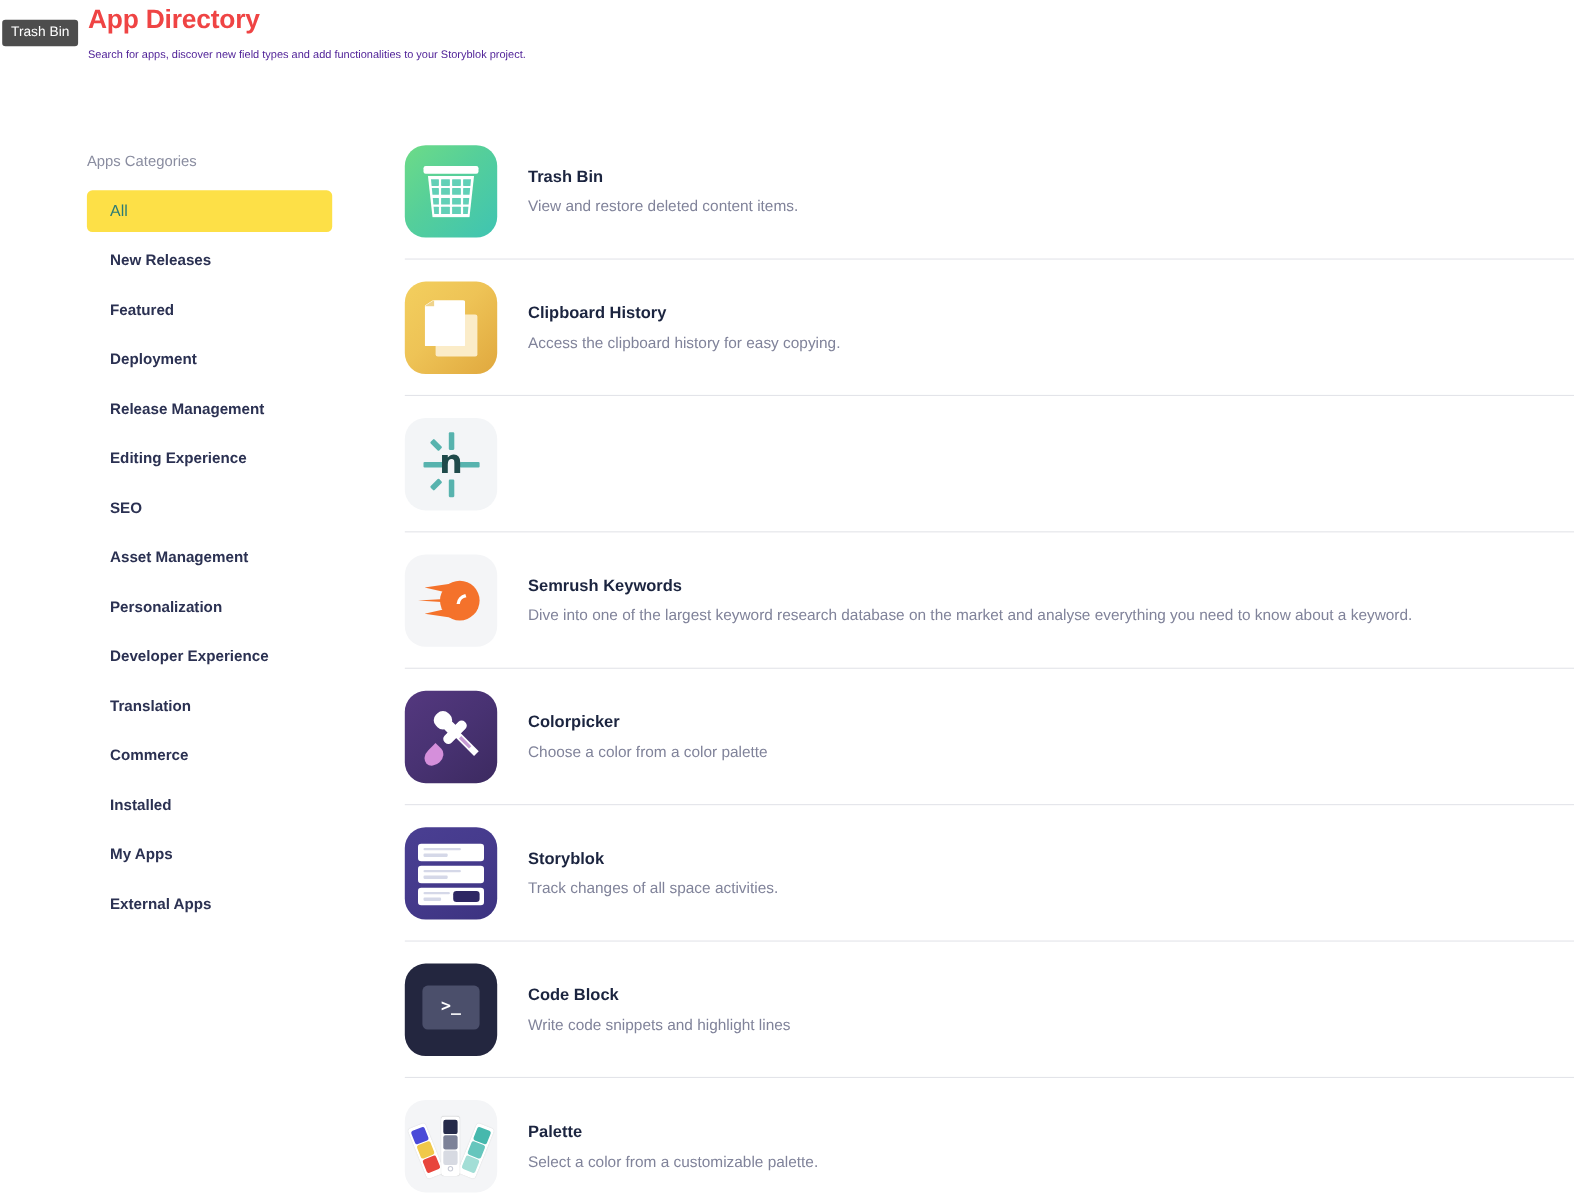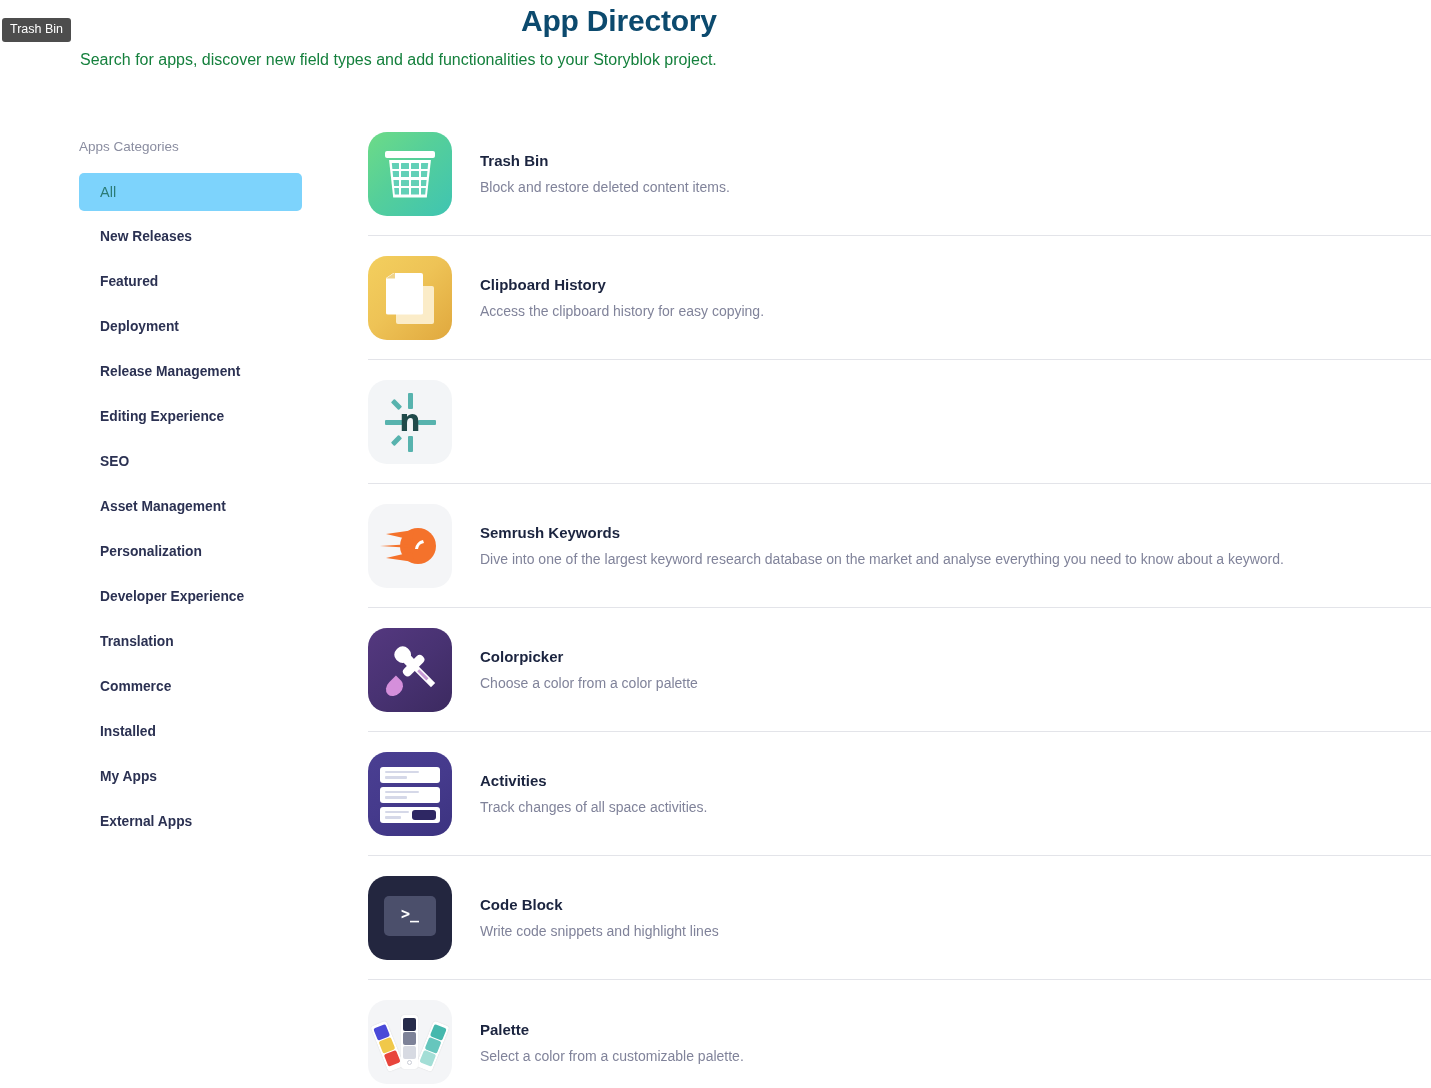--- a/index.html
+++ b/index.html
@@ -22,31 +22,30 @@
     line-height: 1;
     padding: 5px 8px 6px;
     border-radius: 3px;
     white-space: nowrap;
     z-index: 40;
   }
 
   
   .header { position: absolute; left: 80px; top: 0; }
   .page-title {
-    font-size: 30px;
+    font-size: 24px;
     font-weight: bold;
-    color: #0c4a6e;
+    color: #ef4444;
     letter-spacing: -0.2px;
     line-height: 1;
     padding-top: 6px;
-    text-align: right;
   }
   .page-subtitle {
-    font-size: 16px;
-    color: #15803d;
+    font-size: 10px;
+    color: #4c1d95;
     padding-top: 16px;
     line-height: 1;
   }
 
   
   .sidebar {
     position: absolute;
     left: 79px; top: 140px;
     width: 223px;
   }
@@ -64,21 +63,21 @@
     align-items: center;
     padding-left: 21px;
     font-size: 13.8px;
     font-weight: bold;
     color: #2b3152;
     border-radius: 5px;
     margin-bottom: 7px;
     cursor: pointer;
   }
   .cat-item.active {
-    background: #7dd3fc;
+    background: #fde047;
     color: #2b7b75;
     font-weight: normal;
     font-size: 14.5px;
   }
 
   
   .app-list {
     position: absolute;
     left: 368px; top: 112px;
     width: 1063px;
@@ -316,21 +315,21 @@
             <i></i>
             <i></i>
             <i></i>
             <i></i>
             <i></i>
             <i></i>
           </div>
       </div>
       <div class="app-text">
         <div class="app-name">Trash Bin</div>
-        <div class="app-desc">Block and restore deleted content items.</div>
+        <div class="app-desc">View and restore deleted content items.</div>
       </div>
     </div>
 
     <div class="app-row">
       <div class="app-icon ic-clip">
         <div class="back"></div>
           <div class="front"></div>
           <div class="fold"></div>
       </div>
       <div class="app-text">
@@ -396,21 +395,21 @@
             <span class="ln" style="top:4px;width:34px"></span>
             <span class="ln" style="top:9.5px;width:22px"></span>
           </div>
         <div class="row r3">
             <span class="ln" style="top:4px;width:24px"></span>
             <span class="ln" style="top:9.5px;width:16px"></span>
             <span class="btn"></span>
           </div>
       </div>
       <div class="app-text">
-        <div class="app-name">Activities</div>
+        <div class="app-name">Storyblok</div>
         <div class="app-desc">Track changes of all space activities.</div>
       </div>
     </div>
 
     <div class="app-row">
       <div class="app-icon ic-code">
         <div class="term">
             <div class="prompt">&gt;_</div>
           </div>
       </div>

